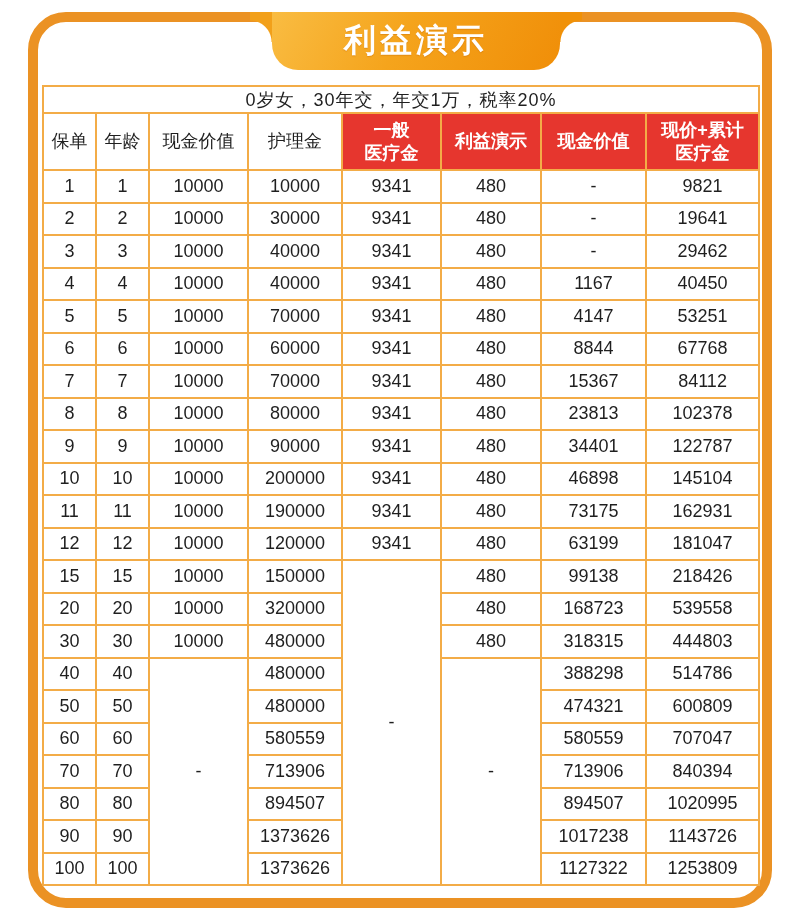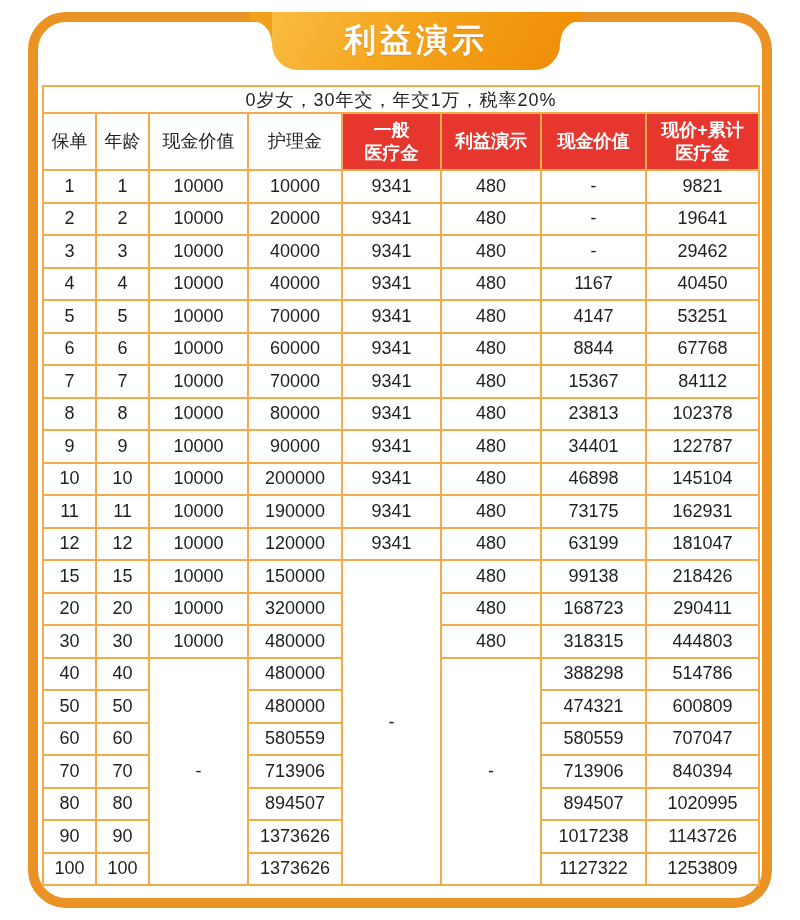--- a/index.html
+++ b/index.html
@@ -118,21 +118,21 @@
           <td>10000</td>
           <td>9341</td>
           <td>480</td>
           <td>-</td>
           <td>9821</td>
         </tr>
         <tr>
           <td>2</td>
           <td>2</td>
           <td>10000</td>
-          <td>20000</td>
+          <td>30000</td>
           <td>9341</td>
           <td>480</td>
           <td>-</td>
           <td>19641</td>
         </tr>
         <tr>
           <td>3</td>
           <td>3</td>
           <td>10000</td>
           <td>40000</td>
@@ -241,21 +241,21 @@
           <td>99138</td>
           <td>218426</td>
         </tr>
         <tr>
           <td>20</td>
           <td>20</td>
           <td>10000</td>
           <td>320000</td>
           <td>480</td>
           <td>168723</td>
-          <td>290411</td>
+          <td>539558</td>
         </tr>
         <tr>
           <td>30</td>
           <td>30</td>
           <td>10000</td>
           <td>480000</td>
           <td>480</td>
           <td>318315</td>
           <td>444803</td>
         </tr>

